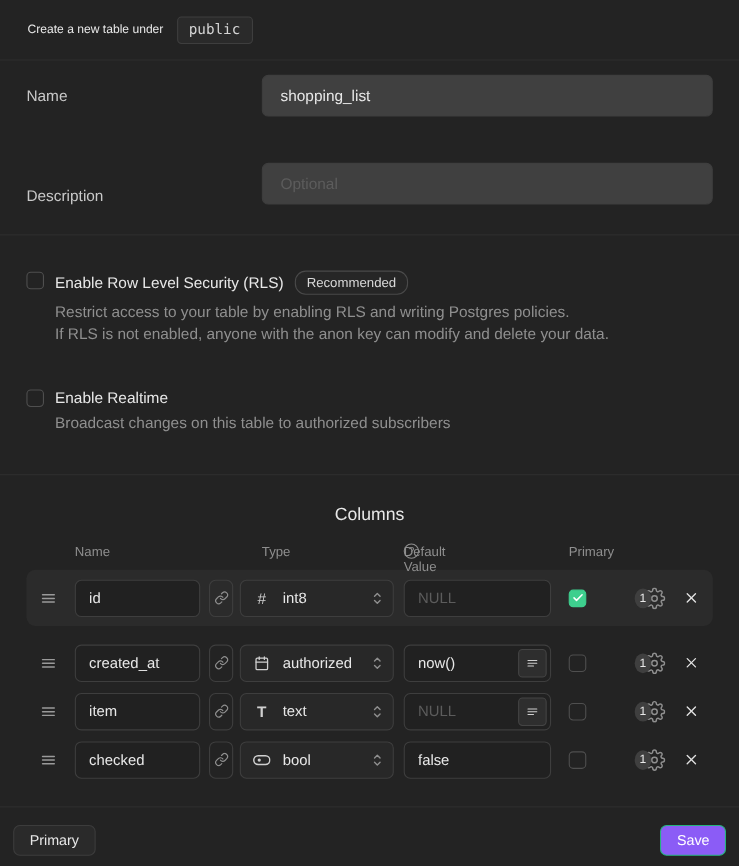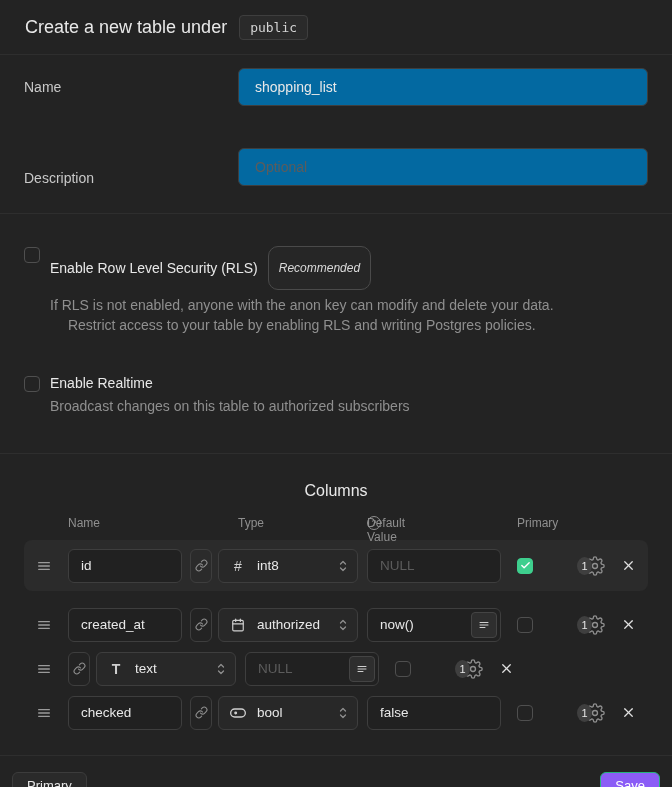--- a/index.html
+++ b/index.html
@@ -13,62 +13,62 @@
   }
   .dialog { width:672px; height:787px; display:flex; flex-direction:column; background:#232323; }
 
   
   .hdr {
     height:55px; flex:0 0 55px;
     display:flex; align-items:center; gap:12px;
     padding:0 25px;
     border-bottom:1px solid #2e2e2e;
   }
-  .hdr-title { font-size:18px; color:#e8e8e8; }
+  .hdr-title { font-size:11px; color:#e8e8e8; }
   .schema-badge {
     font-family:"DejaVu Sans Mono", monospace;
     font-size:13px; color:#d4d4d4;
     background:#2a2a2a; border:1px solid #3e3e3e;
     border-radius:4px; padding:5px 10px; line-height:1;
   }
 
   
   .form-sec { padding:13px 24px 27px; border-bottom:1px solid #2e2e2e; }
   .form-row { display:flex; align-items:center; }
   .form-row + .form-row { margin-top:42px;align-items:flex-end; }
   .form-label { width:214px; flex:0 0 214px; color:#c9c9c9; font-size:14px; }
   .txt-input {
     flex:1; height:38px;
-    background:#0369a1; border:1px solid #3e3e3e; border-radius:6px;
+    background:#404040; border:1px solid #3e3e3e; border-radius:6px;
     color:#e8e8e8; font-size:14px; padding:0 16px;
     font-family:"Liberation Sans", sans-serif;
     outline:none;
   }
   .txt-input::placeholder { color:#5c5c5c; }
 
   
-  .options-sec { padding:32px 24px 37px; border-bottom:1px solid #2e2e2e;text-align:center; }
+  .options-sec { padding:32px 24px 37px; border-bottom:1px solid #2e2e2e; }
   .option { display:flex; gap:10px; }
   .option + .option { margin-top:40px; }
   .checkbox {
     width:16px; height:16px; flex:0 0 16px;
     border:1px solid #4f4f4f; border-radius:4px;
     background:transparent; margin-top:1px;
     display:inline-flex; align-items:center; justify-content:center;
     cursor:pointer;
   }
   .checkbox svg { display:none; }
   .checkbox.checked { background:#3ecf8e; border-color:#3ecf8e; }
   .checkbox.checked svg { display:block; }
   .opt-label-row { display:flex; align-items:center; gap:10px; margin-bottom:5px; }
   .opt-label { color:#e8e8e8; font-size:14px; }
   .rec-badge {
     font-size:12px; color:#d9d9d9; background:#262626;
     border:1px solid #4a4a4a; border-radius:10px;
-    padding:14px 10px; line-height:14px;font-style:italic;
+    padding:3px 10px; line-height:14px;
   }
   .opt-desc { color:#8f8f8f; font-size:14px; line-height:20px; }
 
   
   .columns-sec { padding:28px 0 16px; flex:1; }
   .columns-head {
     display:flex; align-items:center; justify-content:center;
     margin:0 24px 16px;
   }
   .columns-title { font-size:16px; font-weight:400; color:#e8e8e8; }
@@ -186,22 +186,22 @@
   <div class="options-sec">
     <div class="option">
       <span class="checkbox">
         
       </span>
       <div>
         <div class="opt-label-row">
           <span class="opt-label">Enable Row Level Security (RLS)</span>
           <span class="rec-badge">Recommended</span>
         </div>
+        <div class="opt-desc">Restrict access to your table by enabling RLS and writing Postgres policies.</div>
         <div class="opt-desc">If RLS is not enabled, anyone with the anon key can modify and delete your data.</div>
-        <div class="opt-desc">Restrict access to your table by enabling RLS and writing Postgres policies.</div>
       </div>
     </div>
     <div class="option">
       <span class="checkbox">
         
       </span>
       <div>
         <div class="opt-label-row">
           <span class="opt-label">Enable Realtime</span>
         </div>
@@ -340,20 +340,21 @@
   </div>
 
   <div class="col-row">
     <span class="drag-handle">
       <svg width="16" height="16" viewBox="0 0 24 24" fill="none" stroke="currentColor" stroke-width="2" stroke-linecap="round">
               <line x1="4" y1="7" x2="20" y2="7"></line>
               <line x1="4" y1="12" x2="20" y2="12"></line>
               <line x1="4" y1="17" x2="20" y2="17"></line>
             </svg>
     </span>
+    <input class="col-name-input" type="text" value="item" style="">
     <button class="link-btn">
       <svg width="13" height="13" viewBox="0 0 24 24" fill="none" stroke="currentColor" stroke-width="2" stroke-linecap="round" stroke-linejoin="round">
               <path d="M10 13a5 5 0 0 0 7.54.54l3-3a5 5 0 0 0-7.07-7.07l-1.72 1.71"></path>
               <path d="M14 11a5 5 0 0 0-7.54-.54l-3 3a5 5 0 0 0 7.07 7.07l1.71-1.71"></path>
             </svg>
     </button>
     <div class="type-select">
       <span class="type-icon">
               <span style="font-size:14px;color:#cfcfcf;font-weight:bold">T</span>
             </span>

